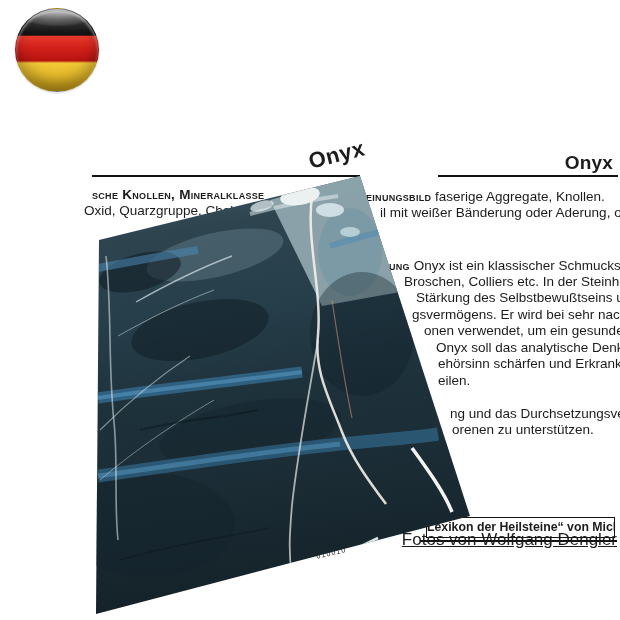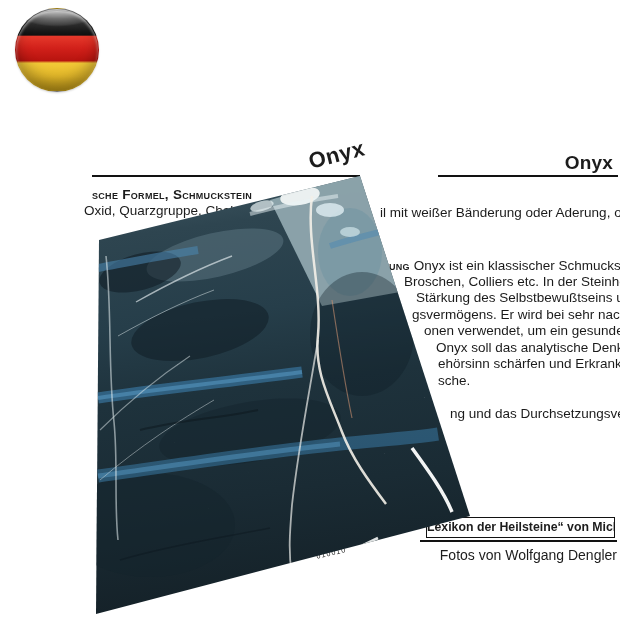--- a/index.html
+++ b/index.html
@@ -27,21 +27,21 @@
 
   
   .bodyline{position:absolute;font-size:13.5px;line-height:1;white-space:nowrap;color:#1b1b1b;}
   .sc{font-weight:700;font-variant:small-caps;letter-spacing:.3px;}
 
   
   .source-box{left:426px;top:517px;width:189px;height:21px;border:1.7px solid #121212;
     box-sizing:border-box;text-align:right;font-size:12.3px;font-weight:700;
     line-height:18px;padding-right:5px;white-space:nowrap;overflow:hidden;background:#fff;}
   .rule2{left:420px;top:540px;width:197px;height:1.7px;background:#121212;}
-  .credit{top:547px;right:3px;font-size:14px;}
+  .credit{top:530px;right:3px;font-size:17px;text-decoration:underline;}
 
   
   .barcode{left:301px;top:546px;width:56px;transform:rotate(-13deg);transform-origin:0 0;}
   .barcode .bars{height:10px;
     background:repeating-linear-gradient(90deg,
       #161616 0 1.2px, transparent 1.2px 2.2px,
       #161616 2.2px 4px, transparent 4px 5.6px,
       #161616 5.6px 6.6px, transparent 6.6px 8.6px);}
   .barcode .digits{font-size:7px;letter-spacing:1.2px;text-align:center;color:#161616;line-height:8px;}
 
@@ -50,33 +50,35 @@
 </head>
 <body>
 
 <div id="stage">
 
   <div class="abs rule" style="left:92px;top:175px;width:268px;"></div>
   <div class="abs rule" style="left:438px;top:175px;width:180px;"></div>
 
   <div class="abs title-right">Onyx</div>
 
-  <div class="bodyline" style="left:92px;top:188px"><span class="sc">sche Formel, Schmuckstein</span><span></span></div>
+  <div class="bodyline" style="left:92px;top:188px"><span class="sc">sche Knollen, Mineralklasse</span><span></span></div>
   <div class="bodyline" style="left:84px;top:204px"><span class="sc"></span><span>Oxid, Quarzgruppe, Chal</span></div>
 
+  <div class="bodyline" style="left:366px;top:190px"><span class="sc">einungsbild</span><span> faserige Aggregate, Knollen.</span></div>
   <div class="bodyline" style="left:380px;top:206px"><span class="sc"></span><span>il mit weißer Bänderung oder Aderung, oft als</span></div>
   <div class="bodyline" style="left:389px;top:259px"><span class="sc">ung</span><span> Onyx ist ein klassischer Schmuckstein</span></div>
   <div class="bodyline" style="left:404px;top:275px"><span class="sc"></span><span>Broschen, Colliers etc. In der Steinheilkunde</span></div>
   <div class="bodyline" style="left:416px;top:291px"><span class="sc"></span><span>Stärkung des Selbstbewußtseins und</span></div>
   <div class="bodyline" style="left:412px;top:308px"><span class="sc"></span><span>gsvermögens. Er wird bei sehr nach-</span></div>
   <div class="bodyline" style="left:424px;top:324px"><span class="sc"></span><span>onen verwendet, um ein gesundes Ego</span></div>
   <div class="bodyline" style="left:436px;top:341px"><span class="sc"></span><span>Onyx soll das analytische Denken</span></div>
   <div class="bodyline" style="left:438px;top:357px"><span class="sc"></span><span>ehörsinn schärfen und Erkrankungen</span></div>
-  <div class="bodyline" style="left:438px;top:374px"><span class="sc"></span><span>sche.</span></div>
+  <div class="bodyline" style="left:438px;top:374px"><span class="sc"></span><span>eilen.</span></div>
   <div class="bodyline" style="left:450px;top:407px"><span class="sc"></span><span>ng und das Durchsetzungsvermögen</span></div>
+  <div class="bodyline" style="left:452px;top:423px"><span class="sc"></span><span>orenen zu unterstützen.</span></div>
 
   <div class="abs source-box">Lexikon der Heilsteine“ von Michael Gienger</div>
   <div class="abs rule2"></div>
   <div class="abs credit">Fotos von Wolfgang Dengler</div>
 
   <div class="abs barcode">
     <div class="bars"></div>
     <div class="digits">010010</div>
   </div>
 

